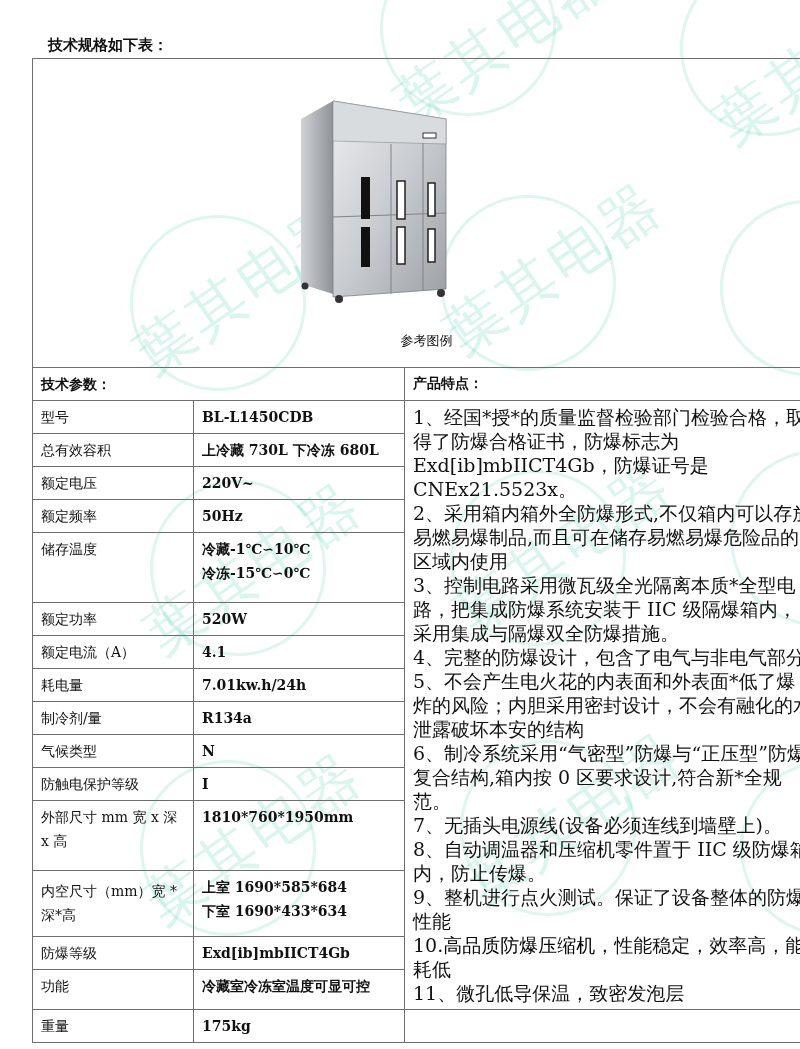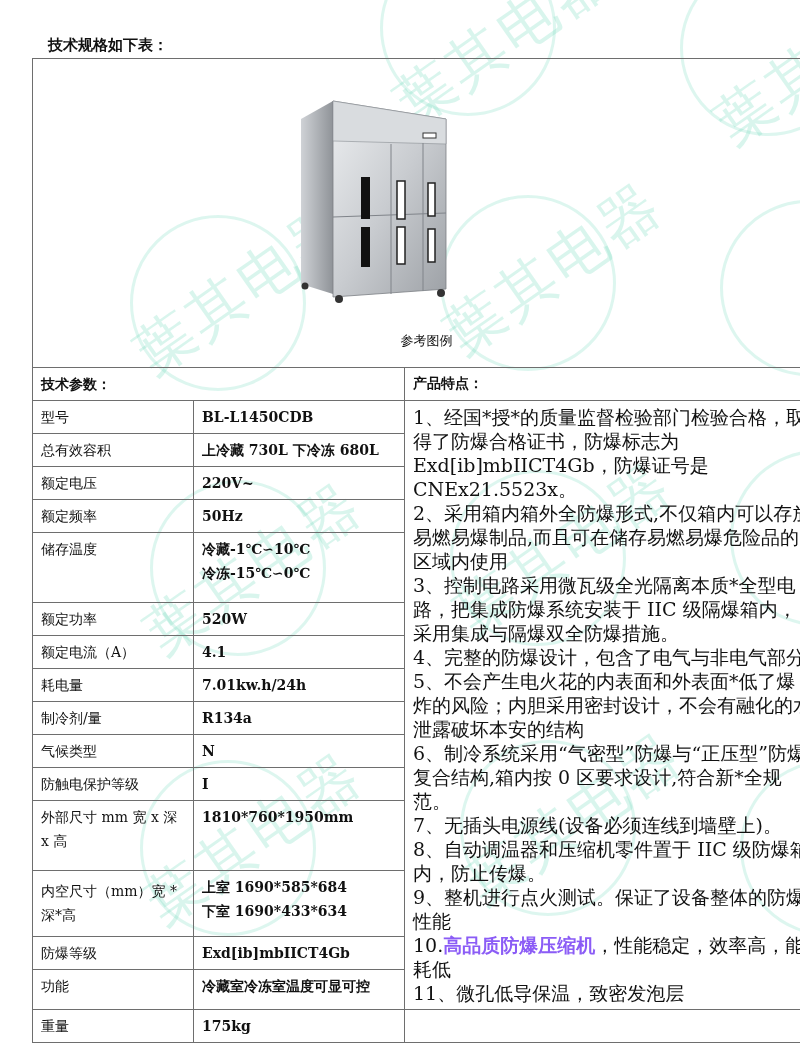--- a/index.html
+++ b/index.html
@@ -25,21 +25,21 @@
   }
   .spec-table td {
     border: 1px solid #6e6e6e; vertical-align: top; padding: 4px 8px; line-height: 24px;
   }
   .img-cell { height: 308px; position: relative; padding: 0 !important; }
   .fridge-wrap { position: absolute; left: 258px; top: 30px; width: 190px; height: 220px; }
   .caption { position: absolute; left: 0; right: 0; top: 270px; text-align: center; font-size: 13px; }
   .lbl { width: 144px; }
   .val { width: 194px; font-weight: bold; }
   .feat { font-size: 19px; line-height: 24.6px; padding: 2px 6px 2px 6px; }
-  .hl { color: #8b5cf6; font-weight: bold; margin-top: 42px; }
+  .hl { color: #000000; font-weight: normal; margin-top: 42px; }
   .hdr { font-weight: bold; height: 20px; }
   .r30 { height: 22px; }
   .r33 { height: 25px; }
 </style>
 </head>
 <body>
 
 <div class="wm-ring" style="left:380px;top:-60px;width:170px;height:170px;"></div>
 <div class="watermark" style="left:380px;top:0px;">葉其电器</div>
 <div class="wm-ring" style="left:680px;top:-40px;width:170px;height:170px;"></div>

